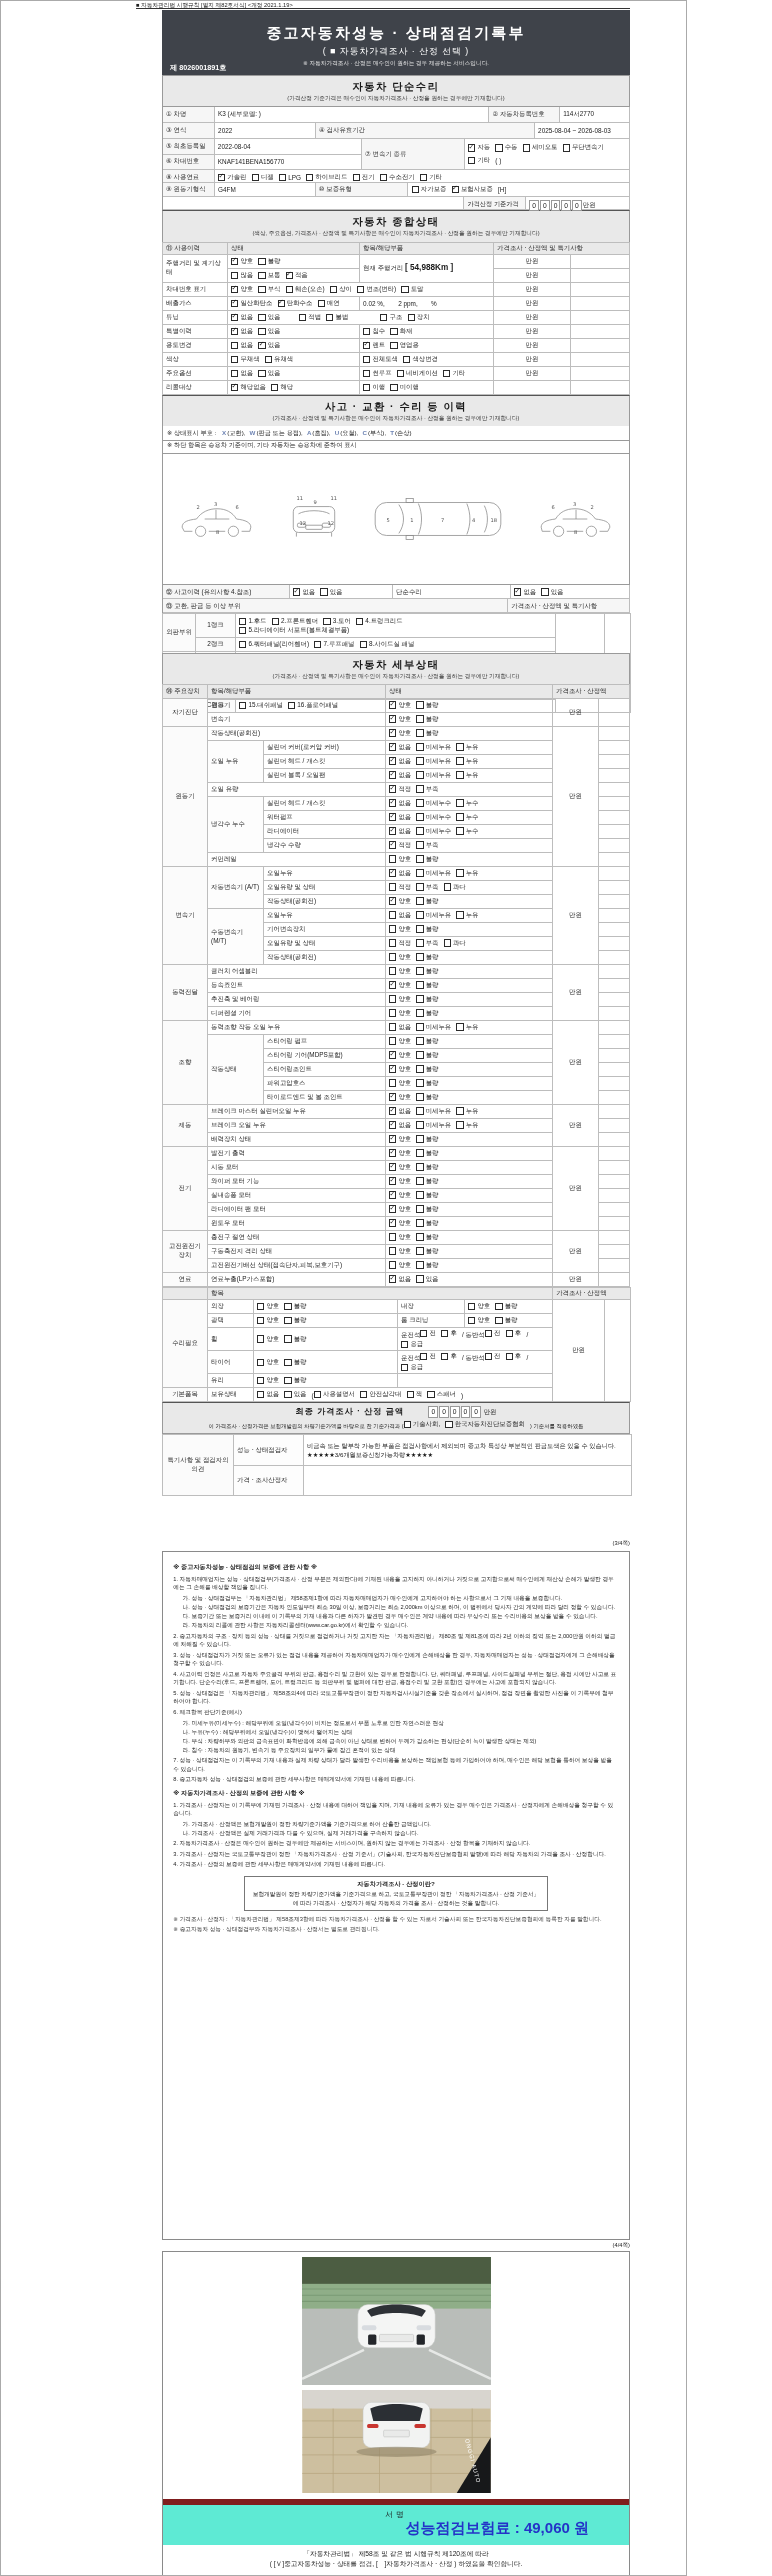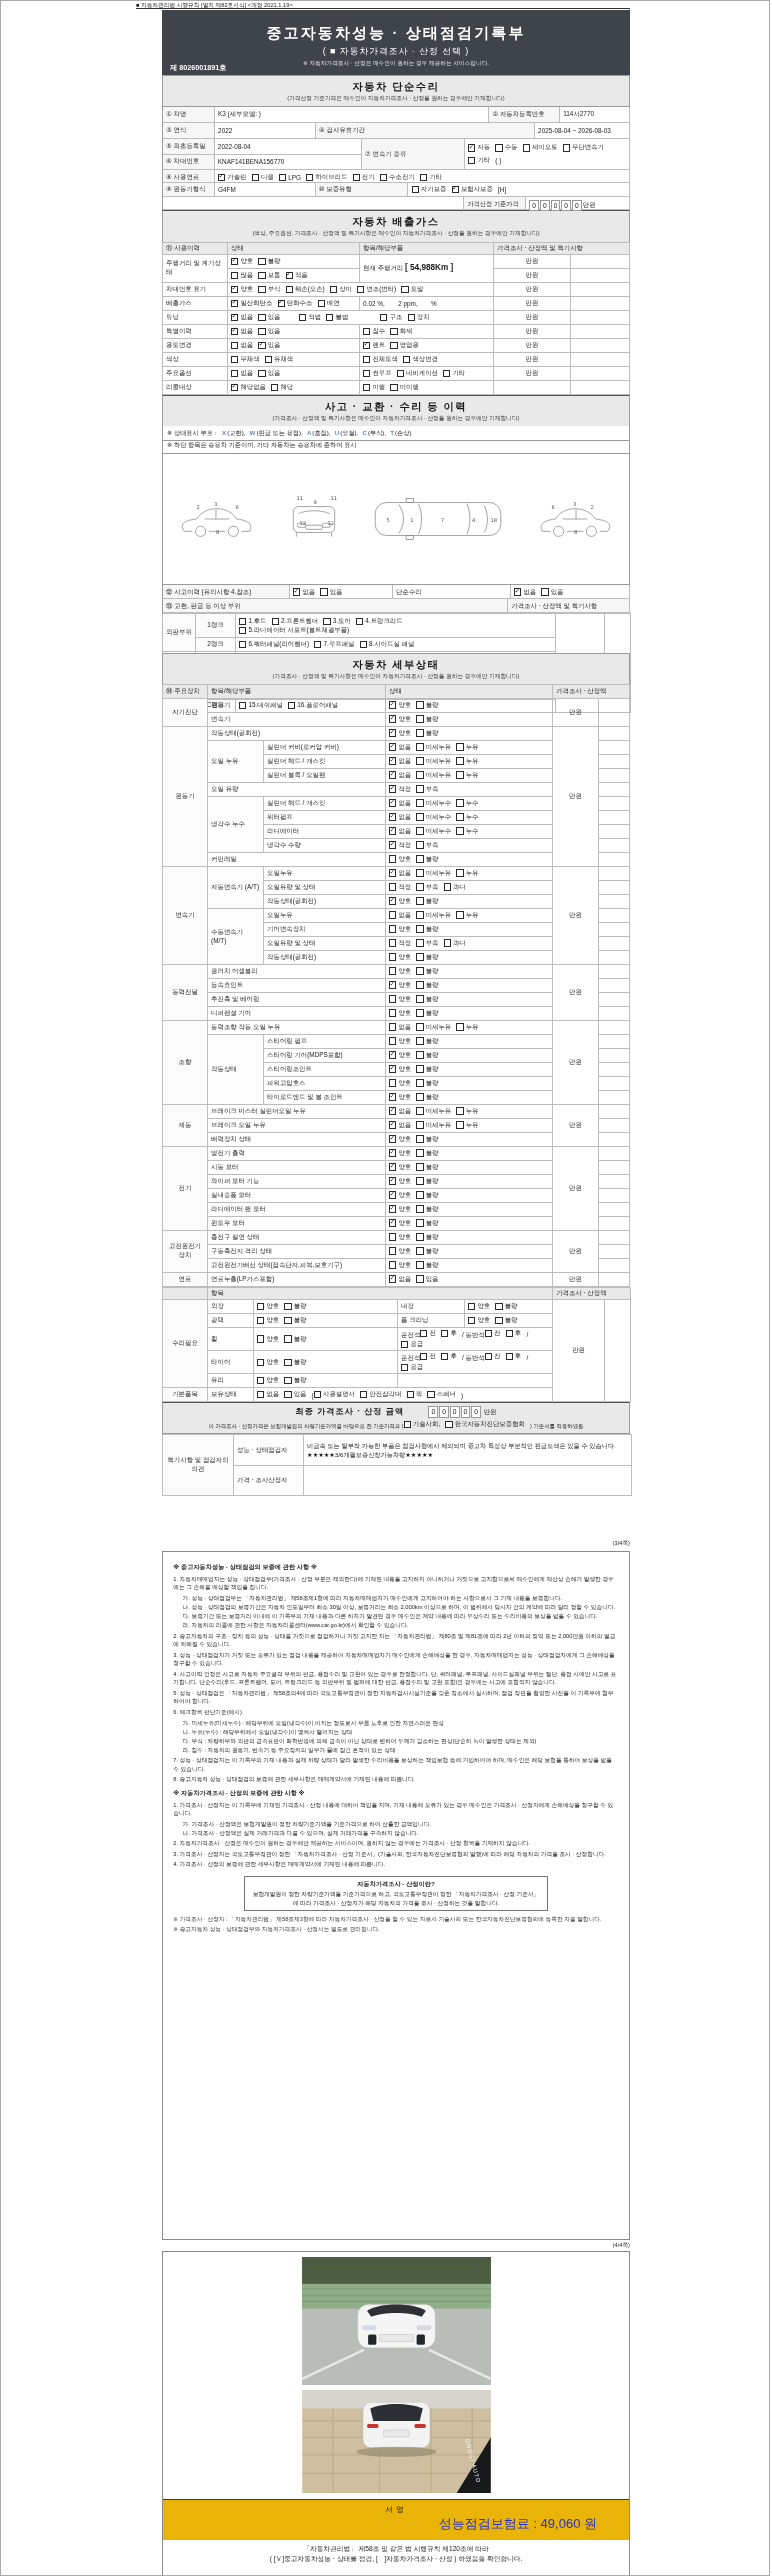--- a/index.html
+++ b/index.html
@@ -1,16 +1,16 @@
 <!DOCTYPE html>
 <html style="font-size:8.2px"><head>
 <meta charset="utf-8">
 <style>
   html,body{margin:0;padding:0;background:#fff}
-  .page{position:relative;width:770px;height:2576px;background:#fff;overflow:hidden;
+  .page{position:relative;width:687px;height:2576px;background:#fff;overflow:hidden;
         font-family:"Liberation Sans","DejaVu Sans",sans-serif;color:#1a1a1a;border:0.5px solid #aaa;box-sizing:border-box}
   .col{position:absolute;left:161px;width:468px}
   .formref{position:absolute;left:135px;top:1px;font-size:5.7px;color:#222}
   .toprule{position:absolute;left:135px;top:7.2px;width:494px;height:1px;background:#333}
   .darkband{position:absolute;left:161px;top:9.3px;width:468px;height:65px;background:#3f434a;color:#fff}
   .rtitle{text-align:center;font-size:15px;font-weight:bold;letter-spacing:2.1px;padding-top:13.4px}
   .rsub{text-align:center;font-size:8.8px;margin-top:3.1px;letter-spacing:1px}
   .rnote{text-align:center;font-size:5.7px;margin-top:2.1px;color:#e8e8e8}
   .docno{position:absolute;left:8px;bottom:2.1px;font-size:7.2px;font-weight:bold}
   .sechead{background:#e9e9e9;text-align:center;padding:3.6px 0 3.1px 0;border:0.5px solid #9a9a9a;border-bottom:none}
@@ -53,23 +53,23 @@
   .nhead{font-weight:bold;font-size:6.2px;margin:5.2px 0 3.1px 0}
   .nitem{margin:2.1px 0}
   .nsub{margin:0.5px 0 0.5px 9.3px}
   .nbox{border:0.5px solid #777;width:289px;margin:7.2px auto 4.1px auto;padding:3.1px 6.2px;text-align:center}
   .nbox .bt{font-weight:bold;font-size:6.2px;margin-bottom:1.5px}
   .nfoot{margin:1.5px 0;color:#333}
   .photobox{border:0.5px solid #8a8a8a;background:#fff}
   .photohead{background:#e9e9e9;text-align:center;font-weight:bold;font-size:7.2px;letter-spacing:3.1px;
              padding:3.1px 0;border-bottom:0.5px solid #9a9a9a}
   .photo{display:block;margin:5.2px auto;position:relative;width:189px}
-  .signband{background:#eab308;border-top:1px solid #7f1d1d;height:40px;position:relative}
+  .signband{background:#5eead4;border-top:6px solid #7f1d1d;height:40px;position:relative}
   .signttl{text-align:center;font-size:7.7px;letter-spacing:3.1px;padding-top:5.2px}
-  .premium{position:absolute;right:32px;bottom:6.2px;font-size:13px;font-weight:normal;color:#2433c8}
+  .premium{position:absolute;right:40px;bottom:6.2px;font-size:15px;font-weight:bold;color:#2433c8}
   .confirm{text-align:center;font-size:6.7px;line-height:10.3px;padding-top:4.1px}
   .wm{position:absolute;right:14.4px;bottom:9.3px;color:#fff;font-size:5.7px;letter-spacing:1px;
       transform:rotate(75deg);transform-origin:right bottom}
 </style>
 </head>
 <body>
 
 <div class="page">
 
   <div class="formref">■ 자동차관리법 시행규칙 [별지 제82호서식] &lt;개정 2021.1.19&gt;</div>
@@ -196,21 +196,21 @@
             <span class="dg">0</span>
             <span class="dg">0</span>
             <span class="dg">0</span>
             <span class="dg">0</span>
             <span style="font-size: 6.4px;"> 만원</span>
           </div>
       </div>
     </div>
 
     <div class="sechead" style="border-top:1px solid #555">
-      <div class="t1">자동차 배출가스</div>
+      <div class="t1">자동차 종합상태</div>
       <div class="t2">(색상, 주요옵션, 가격조사 · 산정액 및 특기사항은 매수인이 자동차가격조사 · 산정을 원하는 경우에만 기재합니다)</div>
     </div>
 
     <table class="tbl">
       <colgroup>
           <col style="width:65px">
           <col style="width:132px">
           <col style="width:134px">
           <col style="width:77px">
           <col style="width:59px">

